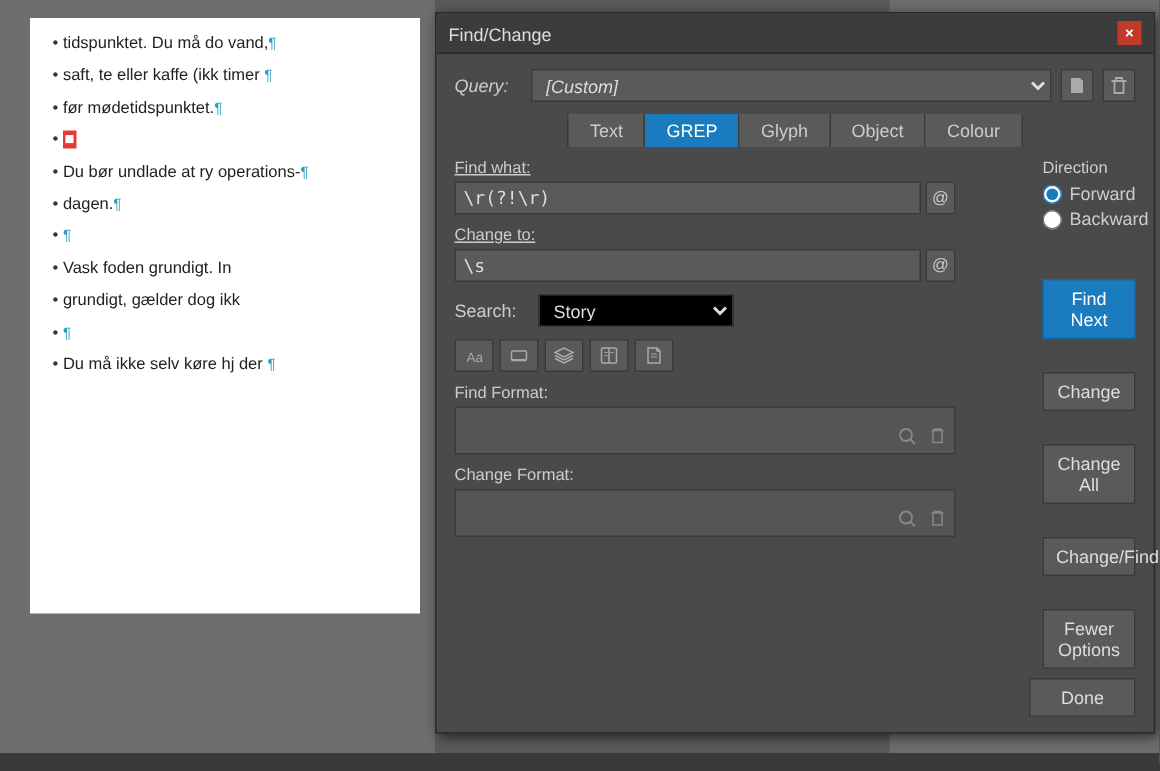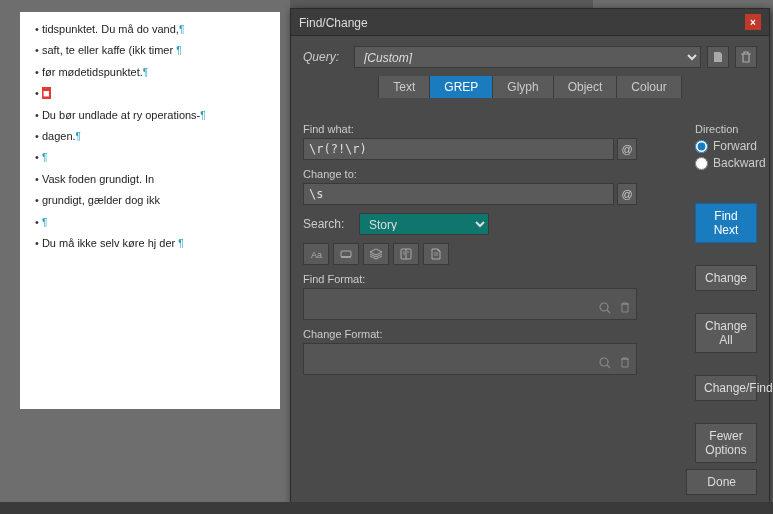--- a/index.html
+++ b/index.html
@@ -123,21 +123,21 @@
       cursor: pointer;
       font-size: 11px;
       display: flex;
       align-items: center;
       justify-content: center;
     }
 
     
     .tabs-row {
       display: flex;
-      margin-bottom: 25px;
+      margin-bottom: 8px;
       justify-content: center;
       gap: 0;
     }
     .tab {
       padding: 4px 14px;
       font-size: 12px;
       border: none;
       cursor: pointer;
       background: #5a5a5a;
       color: #ccc;
@@ -166,20 +166,21 @@
     }
 
     
     .field-group {
       margin-bottom: 8px;
     }
     .field-label {
       color: #ccc;
       font-size: 11px;
       margin-bottom: 3px;
+      text-decoration: underline;
     }
     .field-row {
       display: flex;
       align-items: center;
       gap: 3px;
     }
     .text-input {
       flex: 1;
       background: #5a5a5a;
       border: 1px solid #3a3a3a;
@@ -208,21 +209,21 @@
       align-items: center;
       gap: 6px;
       margin-bottom: 8px;
     }
     .search-label {
       color: #ccc;
       font-size: 12px;
       min-width: 50px;
     }
     .search-select {
-      background: #0f766e;
+      background: #000000;
       border: 1px solid #3a3a3a;
       color: #ddd;
       font-size: 12px;
       padding: 3px 5px;
       height: 22px;
       width: 130px;
     }
 
     
     .icon-row {

